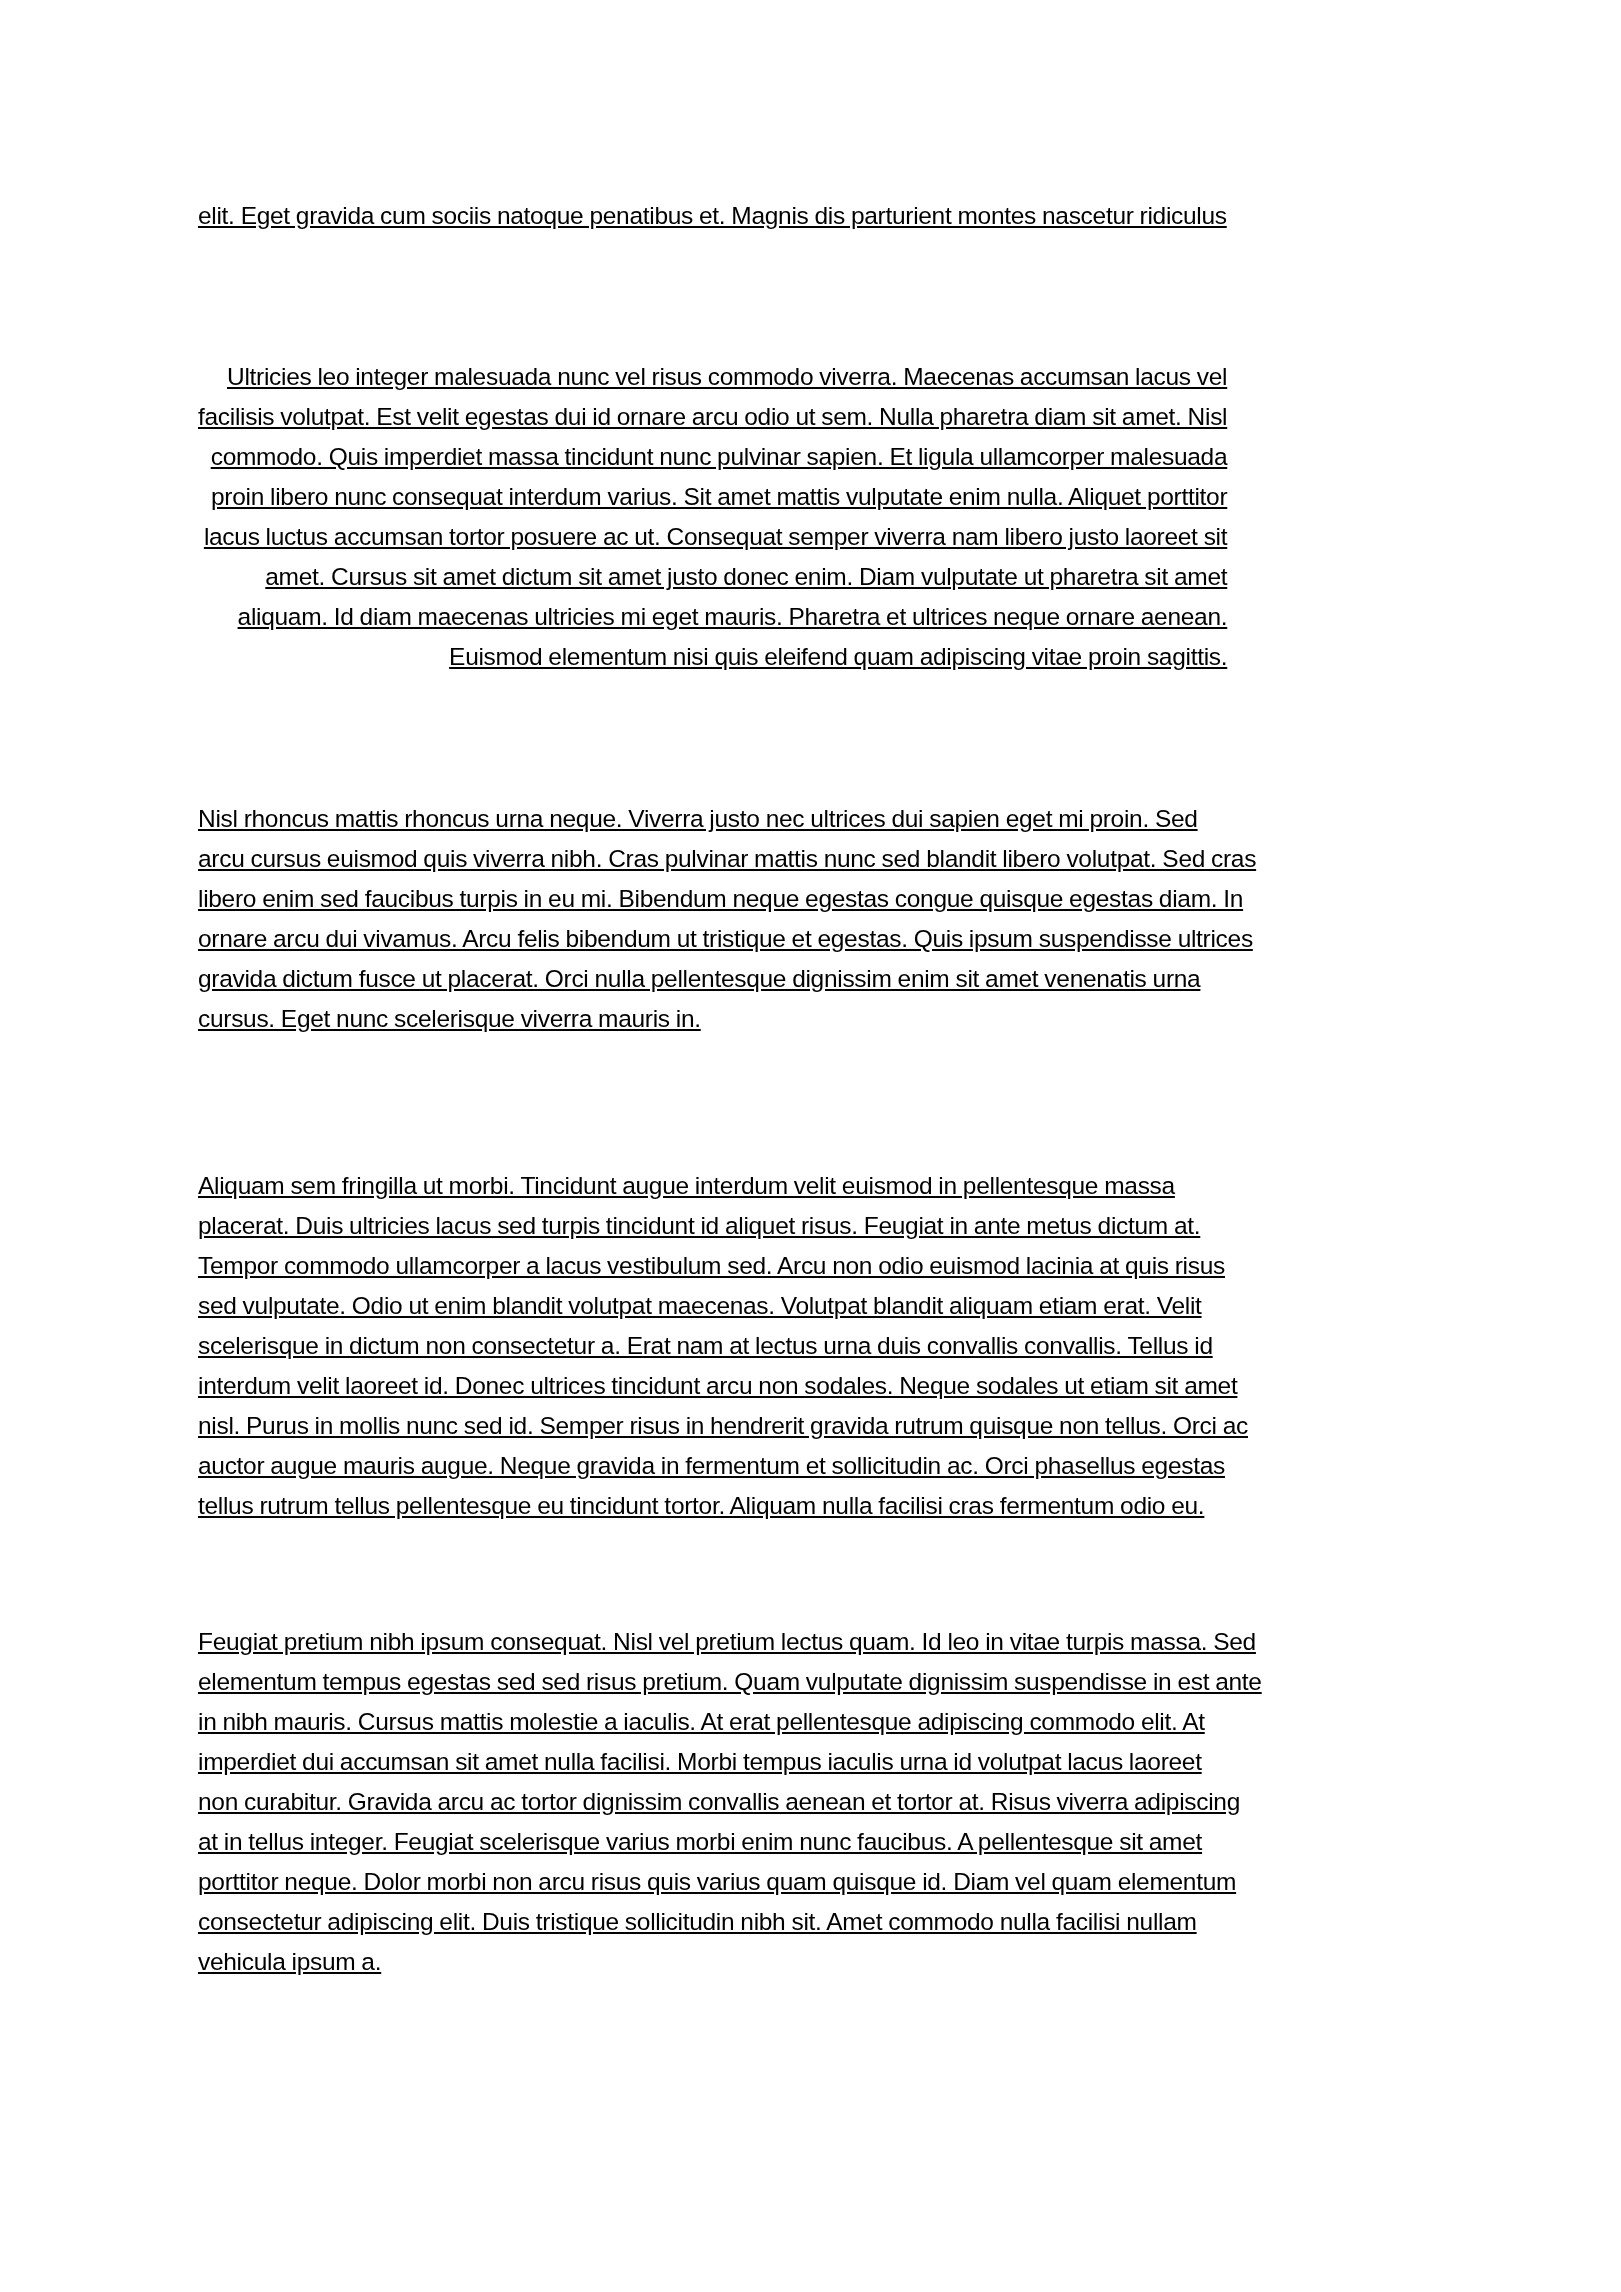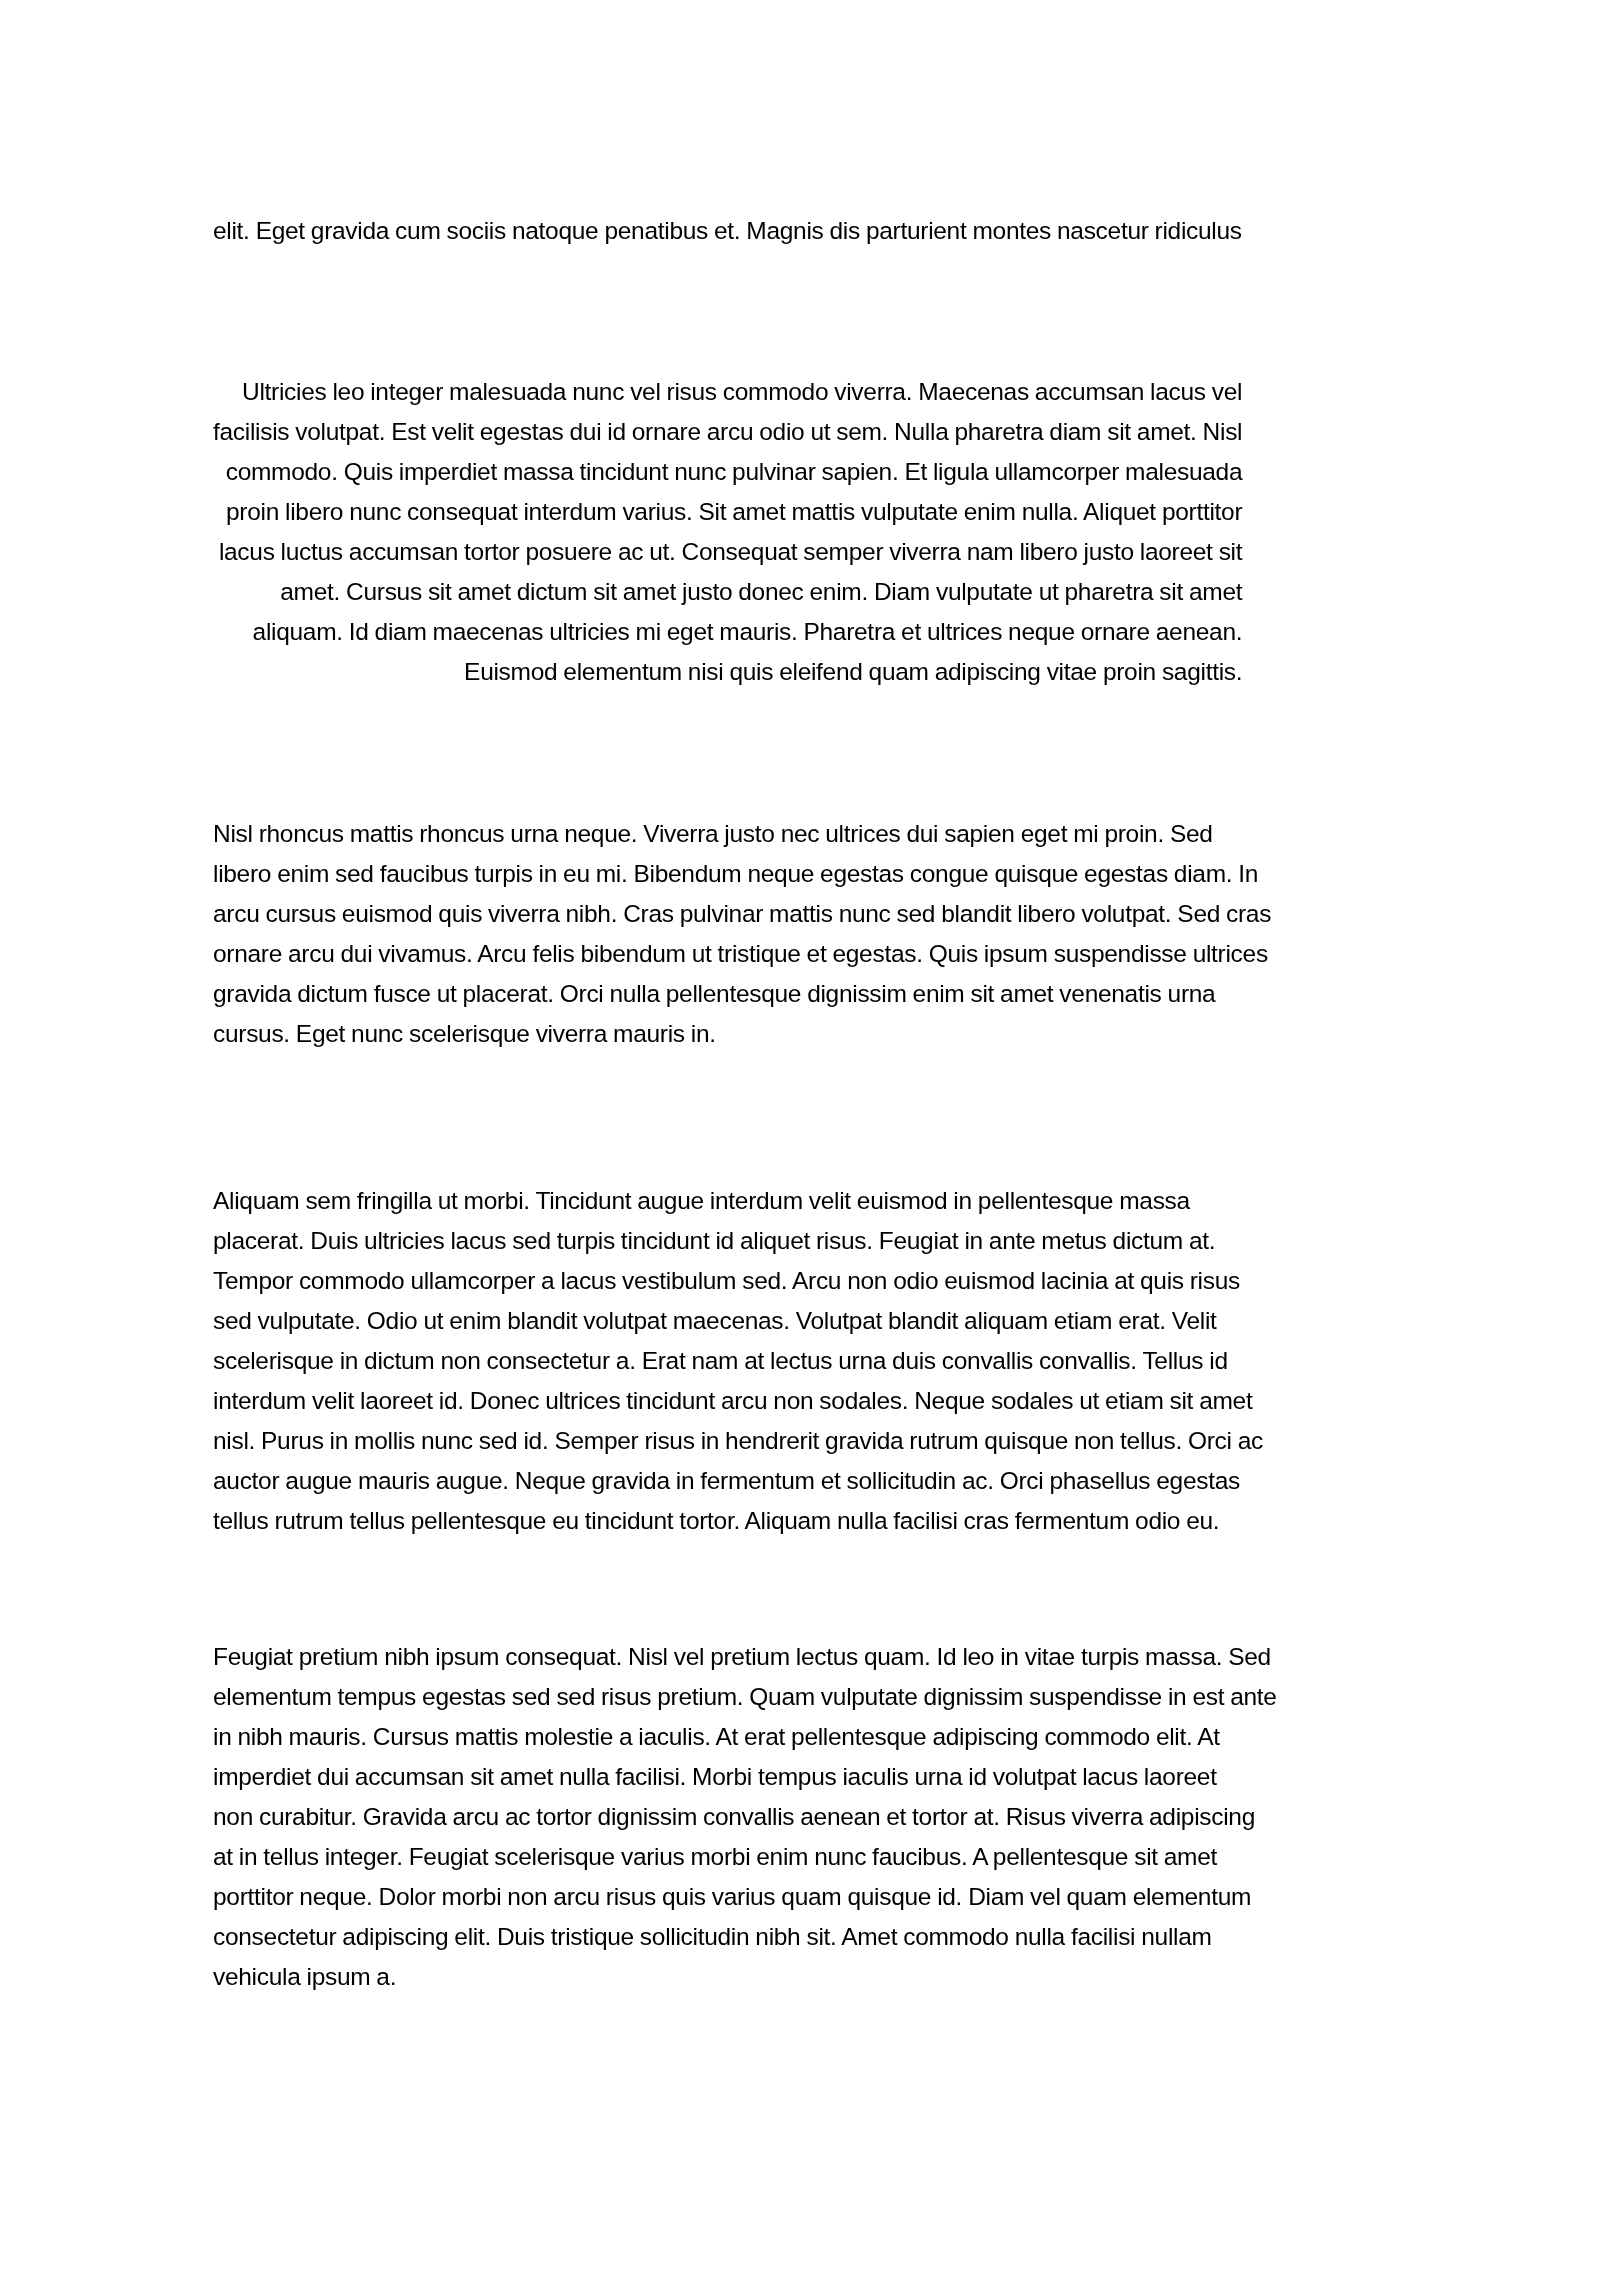--- a/index.html
+++ b/index.html
@@ -7,21 +7,21 @@
     .page {
       position: absolute; left: 0; top: 0; width: 1621px; height: 2293px; background: #ffffff;
     }
     .content {
       position: absolute; left: 198px; top: 196px; width: 1274px;
       font-family: "Liberation Sans", sans-serif;
       font-size: 24.5px; color: #000000;
       letter-spacing: -0.3px;
       word-spacing: -0.5px;
     }
-    .para { margin: 15px; }
+    .para { margin: 0; text-decoration: underline; }
     .line { display: block; height: 40px; line-height: 40px; white-space: nowrap; }
     .p1 { position: absolute; top: 0px; }
     .p2 { position: absolute; top: 161px; text-align: right; }
     .p3 { position: absolute; top: 603px; }
     .p4 { position: absolute; top: 970px; }
     .p5 { position: absolute; top: 1426px; }
   </style>
 </head>
 <body>
 
@@ -37,22 +37,22 @@
       <span class="line">commodo. Quis imperdiet massa tincidunt nunc pulvinar sapien. Et ligula ullamcorper malesuada</span>
       <span class="line">proin libero nunc consequat interdum varius. Sit amet mattis vulputate enim nulla. Aliquet porttitor</span>
       <span class="line">lacus luctus accumsan tortor posuere ac ut. Consequat semper viverra nam libero justo laoreet sit</span>
       <span class="line">amet. Cursus sit amet dictum sit amet justo donec enim. Diam vulputate ut pharetra sit amet</span>
       <span class="line">aliquam. Id diam maecenas ultricies mi eget mauris. Pharetra et ultrices neque ornare aenean.</span>
       <span class="line">Euismod elementum nisi quis eleifend quam adipiscing vitae proin sagittis.</span>
     </div>
 
     <div class="para p3">
       <span class="line">Nisl rhoncus mattis rhoncus urna neque. Viverra justo nec ultrices dui sapien eget mi proin. Sed</span>
+      <span class="line">arcu cursus euismod quis viverra nibh. Cras pulvinar mattis nunc sed blandit libero volutpat. Sed cras</span>
       <span class="line">libero enim sed faucibus turpis in eu mi. Bibendum neque egestas congue quisque egestas diam. In</span>
-      <span class="line">arcu cursus euismod quis viverra nibh. Cras pulvinar mattis nunc sed blandit libero volutpat. Sed cras</span>
       <span class="line">ornare arcu dui vivamus. Arcu felis bibendum ut tristique et egestas. Quis ipsum suspendisse ultrices</span>
       <span class="line">gravida dictum fusce ut placerat. Orci nulla pellentesque dignissim enim sit amet venenatis urna</span>
       <span class="line">cursus. Eget nunc scelerisque viverra mauris in.</span>
     </div>
 
     <div class="para p4">
       <span class="line">Aliquam sem fringilla ut morbi. Tincidunt augue interdum velit euismod in pellentesque massa</span>
       <span class="line">placerat. Duis ultricies lacus sed turpis tincidunt id aliquet risus. Feugiat in ante metus dictum at.</span>
       <span class="line">Tempor commodo ullamcorper a lacus vestibulum sed. Arcu non odio euismod lacinia at quis risus</span>
       <span class="line">sed vulputate. Odio ut enim blandit volutpat maecenas. Volutpat blandit aliquam etiam erat. Velit</span>

